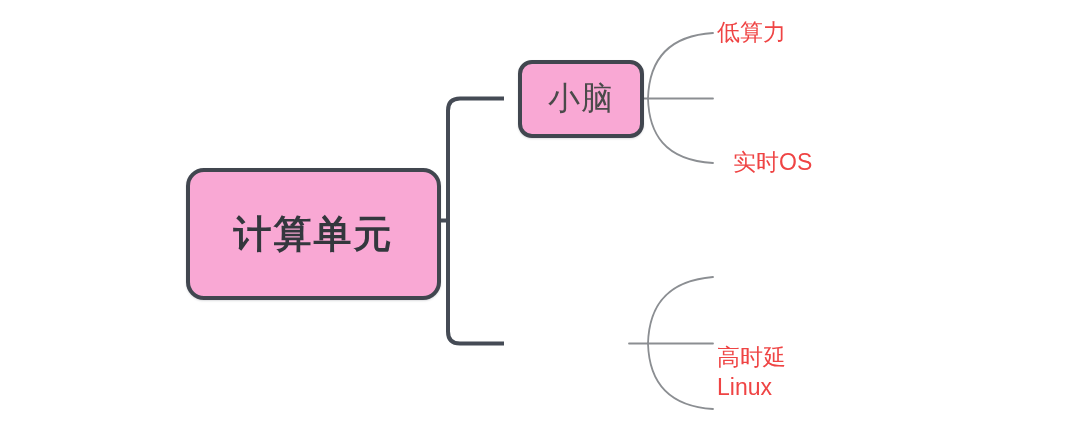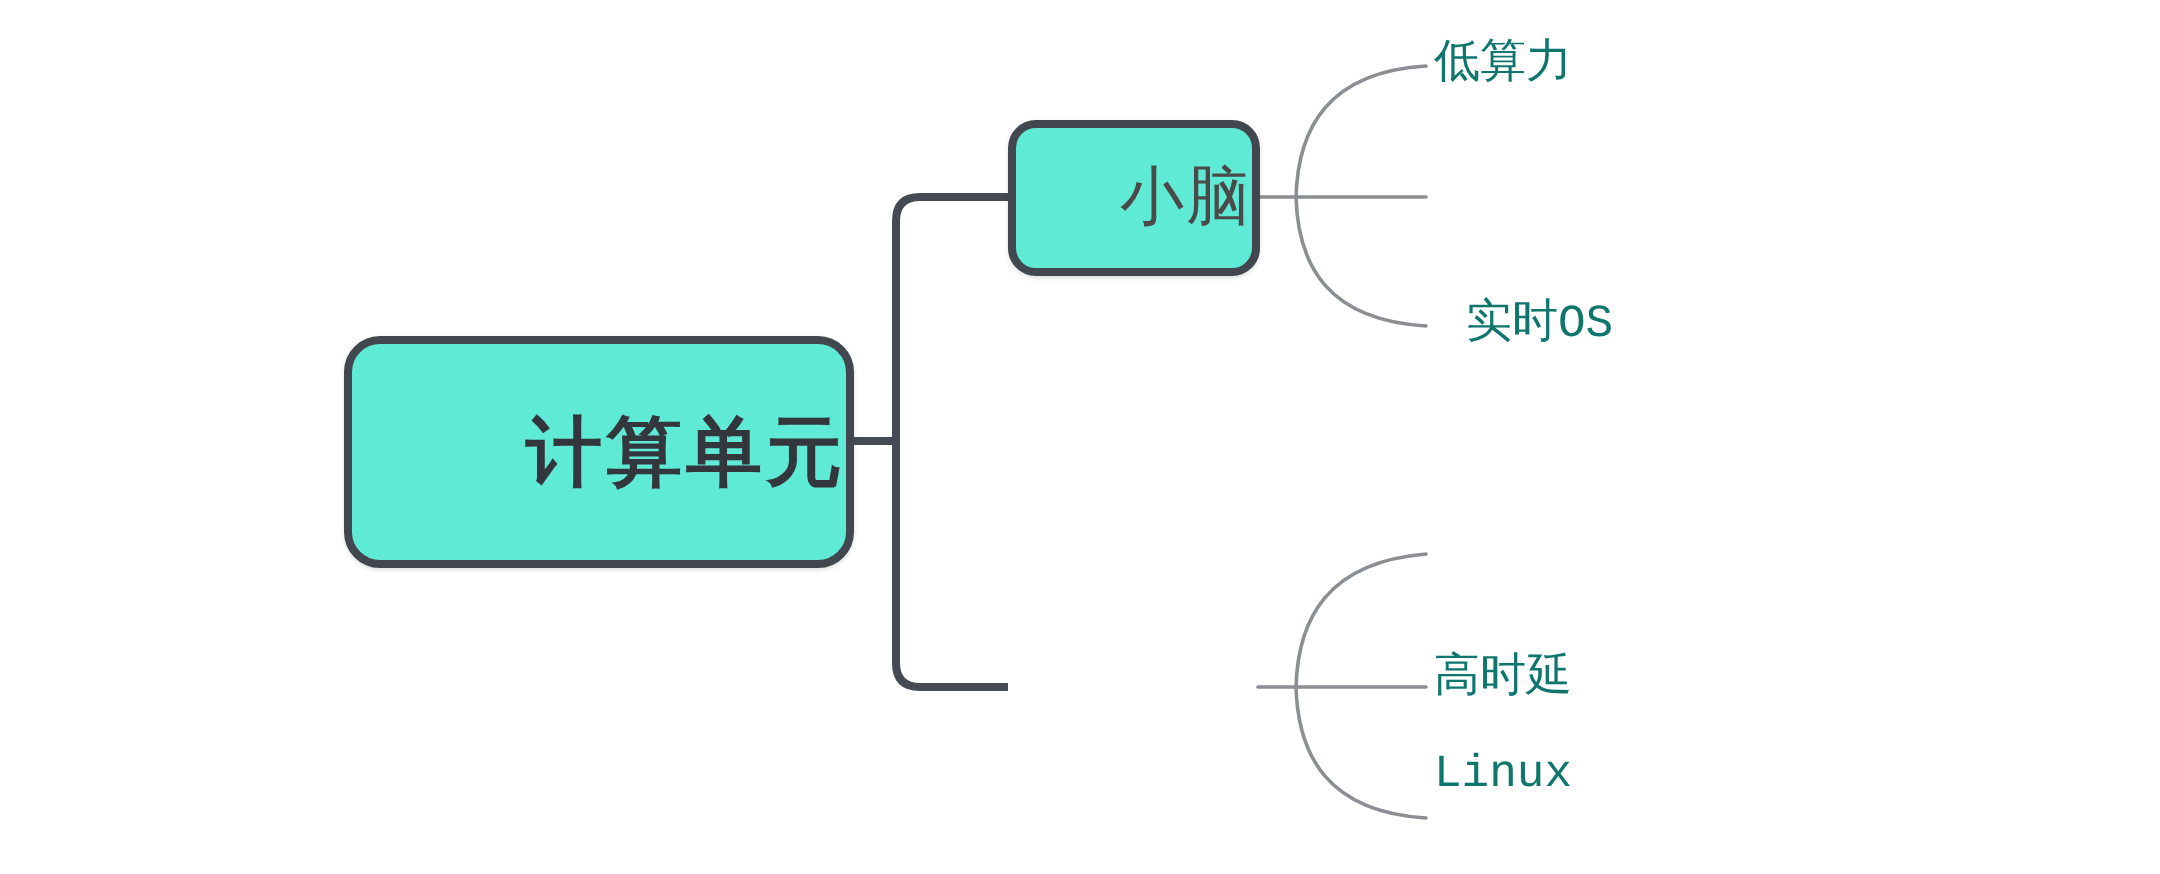--- a/index.html
+++ b/index.html
@@ -19,32 +19,33 @@
     position: absolute;
     left: 0;
     top: 0;
     width: 1080px;
     height: 437px;
     pointer-events: none;
   }
   .node {
     position: absolute;
     box-sizing: border-box;
-    background: #5eead4;
+    background: #f9a8d4;
     border: 4px solid #41464f;
     display: flex;
     align-items: center;
-    justify-content: flex-end;
+    justify-content: center;
     box-shadow: 0 1px 2px rgba(60,65,75,0.18);
+    margin-left: 14px;
   }
   .node-root {
     left: 172px;
     top: 168px;
     width: 255px;
-    height: 116px;
+    height: 132px;
     border-radius: 18px;
     font-size: 38px;
     font-weight: bold;
     color: #33373d;
     letter-spacing: 2px;
   }
   .node-branch {
     width: 126px;
     height: 78px;
     border-radius: 14px;
@@ -53,30 +54,29 @@
     color: #4a4a4a;
     letter-spacing: 1px;
   }
   .node-branch-top { left: 504px; top: 60px; }
   .node-branch-bottom { left: 504px; top: 305px; }
   .leaf {
     position: absolute;
     left: 717px;
     transform: translateY(-50%);
     font-size: 23px;
-    color: #0f766e;
+    color: #ef4444;
     white-space: nowrap;
     line-height: 1.2;
-    font-family: Liberation Mono, monospace;
   }
   .leaf-1 { top: 33px; }
   .leaf-2 { top: 98px; }
   .leaf-3 { top: 163px; margin-left: 16px; }
   .leaf-4 { top: 277px; }
-  .leaf-5 { top: 340px; }
+  .leaf-5 { top: 358px; }
   .leaf-6 { top: 388px; }
 </style>
 </head>
 <body>
 
 <div class="canvas">
 
   <svg class="connector-svg" viewBox="0 0 1080 437" xmlns="http://www.w3.org/2000/svg">
 
     <g fill="none" stroke="#454b55" stroke-width="4" stroke-linecap="butt">

